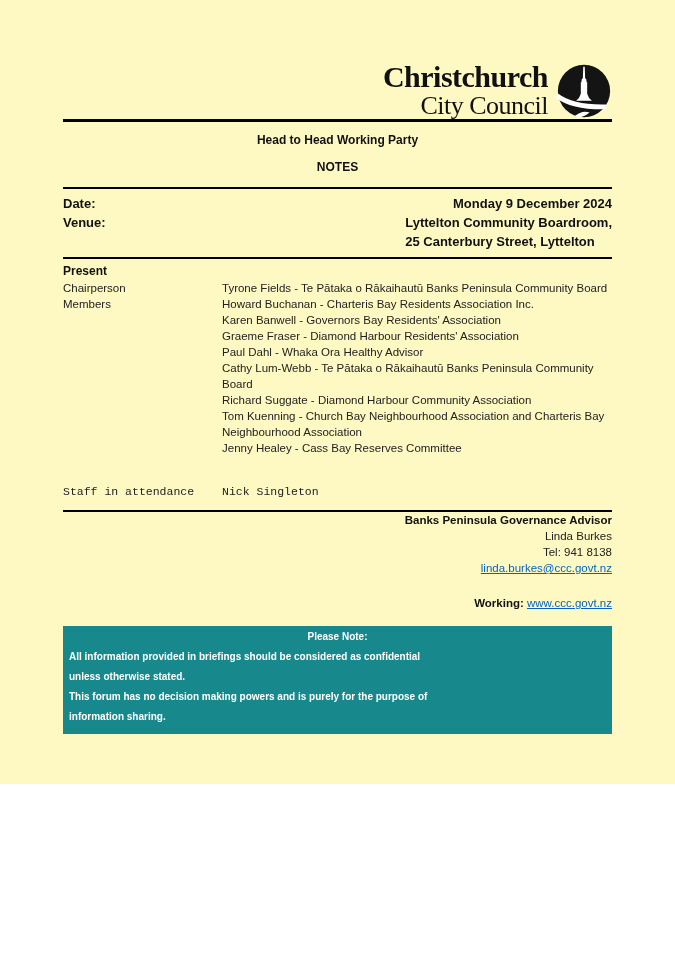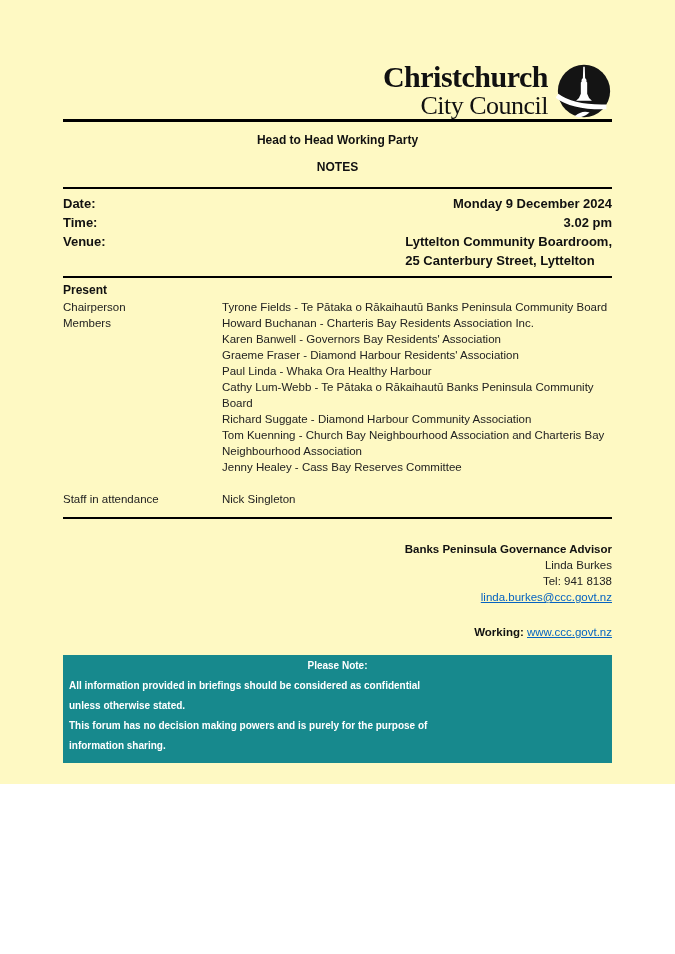--- a/index.html
+++ b/index.html
@@ -36,23 +36,23 @@
   .meta{padding:5px 0 6px 0;}
   .meta-row{display:flex;font-size:13px;font-weight:700;line-height:19px;color:#111;justify-content:space-between;}
   .meta-label{width:159px;flex:0 0 auto;}
   .meta-val{white-space:nowrap;}
   
   .present{padding:4px 0 0 0;font-size:11.5px;line-height:16px;color:#222;}
   .present-heading{font-weight:700;font-size:12px;color:#111;margin-bottom:1px;}
   .p-row{display:flex;}
   .p-label{width:159px;flex:0 0 auto;}
   .p-val .val-line{white-space:nowrap;}
-  .staff-row{margin-top:16px;margin-bottom:10px;}
+  .staff-row{margin-top:28px;margin-bottom:10px;font-family:Liberation Mono, monospace;}
   
-  .contact{margin-top:22px;text-align:right;font-size:11.5px;line-height:16px;color:#222;}
+  .contact{text-align:right;font-size:11.5px;line-height:16px;color:#222;}
   .contact-role{font-weight:700;color:#111;}
   a.link{color:#0563C1;text-decoration:underline;}
   .website-line{margin-top:21px;text-align:right;font-size:11.5px;color:#111;}
   .website-label{font-weight:700;}
   
   .notice{
     margin-top:17px;
     padding:1px 6px 7px 6px;
     color:#fff;font-weight:700;font-size:10px;line-height:20px;
   }
@@ -89,24 +89,20 @@
   </div>
 
   <div class="rule rule-2"></div>
 
   <div class="meta">
     <div class="meta-row">
       <div class="meta-label">Date:</div>
       <div class="meta-val">Monday 9 December 2024</div>
     </div>
     <div class="meta-row">
-      <div class="meta-label">Time:</div>
-      <div class="meta-val">3.02 pm</div>
-    </div>
-    <div class="meta-row">
       <div class="meta-label">Venue:</div>
       <div class="meta-val">
         <div>Lyttelton Community Boardroom,</div>
         <div>25 Canterbury Street, Lyttelton</div>
       </div>
     </div>
   </div>
 
   <div class="rule rule-2"></div>
 
@@ -119,21 +115,21 @@
         <div class="val-line">Tyrone Fields - Te Pātaka o Rākaihautū Banks Peninsula Community Board</div>
       </div>
     </div>
 
     <div class="p-row">
       <div class="p-label">Members</div>
       <div class="p-val">
         <div class="val-line">Howard Buchanan - Charteris Bay Residents Association Inc.</div>
         <div class="val-line">Karen Banwell - Governors Bay Residents' Association</div>
         <div class="val-line">Graeme Fraser - Diamond Harbour Residents' Association</div>
-        <div class="val-line">Paul Linda - Whaka Ora Healthy Harbour</div>
+        <div class="val-line">Paul Dahl - Whaka Ora Healthy Advisor</div>
         <div class="val-line">Cathy Lum-Webb - Te Pātaka o Rākaihautū Banks Peninsula Community</div>
         <div class="val-line">Board</div>
         <div class="val-line">Richard Suggate - Diamond Harbour Community Association</div>
         <div class="val-line">Tom Kuenning - Church Bay Neighbourhood Association and Charteris Bay</div>
         <div class="val-line">Neighbourhood Association</div>
         <div class="val-line">Jenny Healey - Cass Bay Reserves Committee</div>
       </div>
     </div>
 
     <div class="p-row staff-row">

